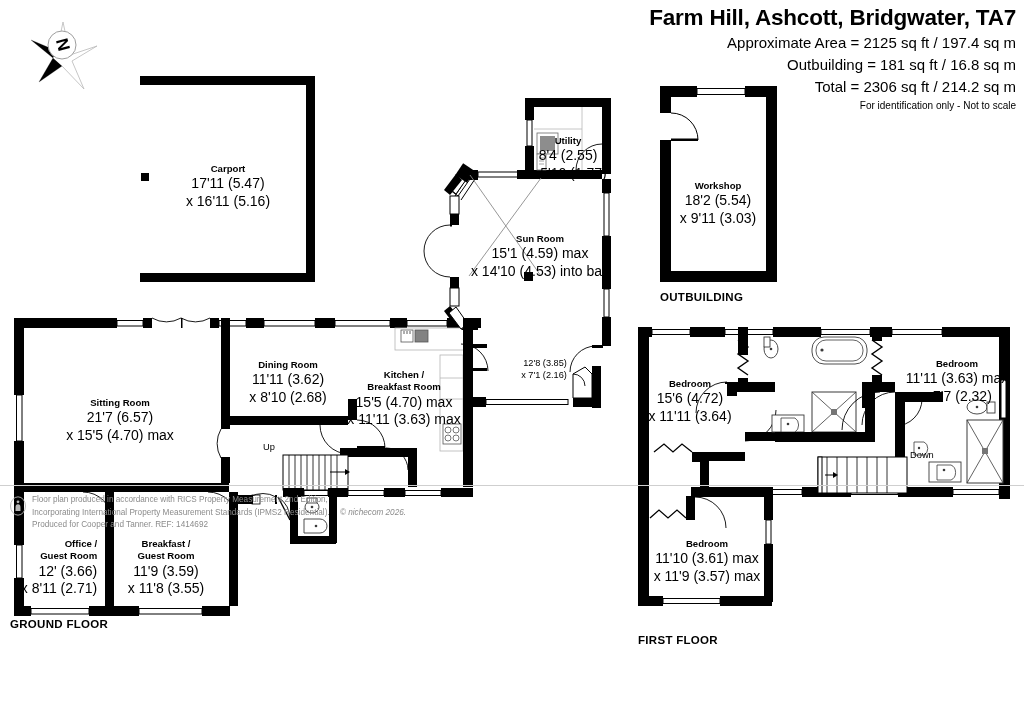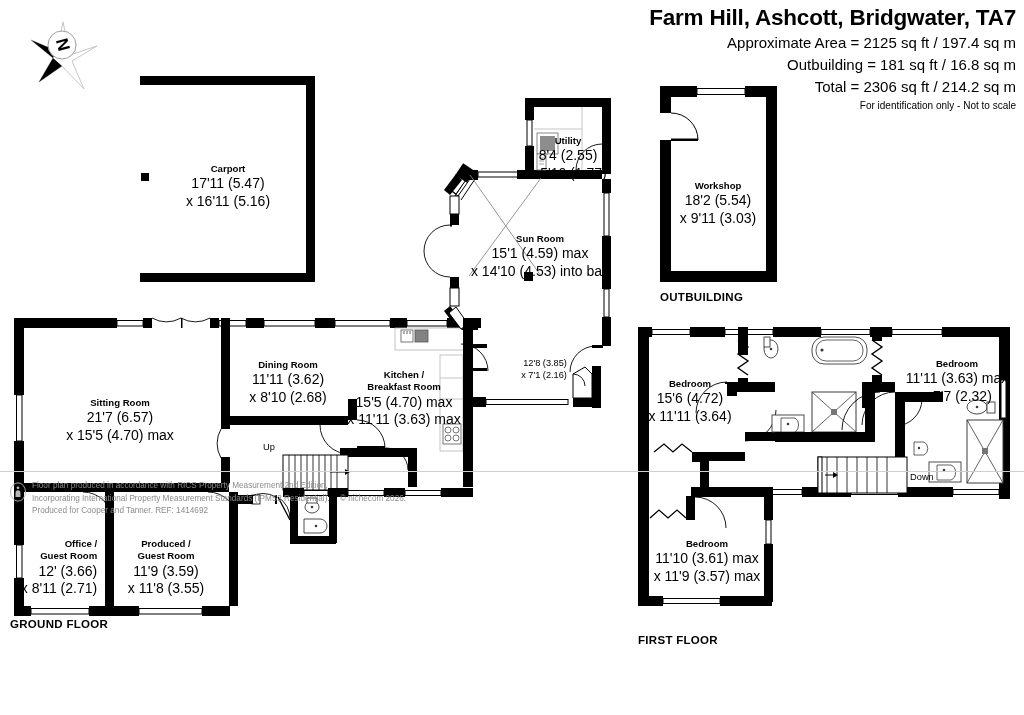--- a/index.html
+++ b/index.html
@@ -77,21 +77,21 @@
     position: absolute;
     font-size: 9.3px;
   }
   
   .footer {
     position: absolute;
     left: 0;
     bottom: 0;
     width: 1024px;
     border-top: 1px solid #cfcfcf;
-    padding-top: 14px;
+    padding-top: 0;
     height: 46px;
   }
   .footer-text {
     position: absolute;
     left: 32px;
     top: 8px;
     font-size: 8.2px;
     line-height: 1.55;
     color: #8b8b8b;
   }
@@ -556,21 +556,21 @@
   </div>
 
   <div class="room" style="left:59px; top:538px;text-align:right;">
     <div class="nm">Office /</div>
     <div class="nm">Guest Room</div>
     <div class="dm">12' (3.66)</div>
     <div class="dm">x 8'11 (2.71)</div>
   </div>
 
   <div class="room" style="left:166px; top:538px;">
-    <div class="nm">Produced /</div>
+    <div class="nm">Breakfast /</div>
     <div class="nm">Guest Room</div>
     <div class="dm">11'9 (3.59)</div>
     <div class="dm">x 11'8 (3.55)</div>
   </div>
 
   <div class="room" style="left:690px; top:378px;">
     <div class="nm">Bedroom</div>
     <div class="dm">15'6 (4.72)</div>
     <div class="dm">x 11'11 (3.64)</div>
   </div>
@@ -581,35 +581,35 @@
     <div class="dm">x 7'7 (2.32)</div>
   </div>
 
   <div class="room" style="left:707px; top:538px;">
     <div class="nm">Bedroom</div>
     <div class="dm">11'10 (3.61) max</div>
     <div class="dm">x 11'9 (3.57) max</div>
   </div>
 
   <div class="stair-label" style="left:263px; top:442px;">Up</div>
-  <div class="stair-label" style="left:910px; top:472px;text-align:right;">Down</div>
+  <div class="stair-label" style="left:910px; top:450px;text-align:right;">Down</div>
 
   <div class="floor-label" style="left:10px; top:618px;">GROUND FLOOR</div>
   <div class="floor-label" style="left:638px; top:634px;">FIRST FLOOR</div>
   <div class="floor-label" style="left:660px; top:291px;">OUTBUILDING</div>
 
   <div class="footer">
     <svg class="footer-icon" viewBox="0 0 24 24">
       <ellipse cx="12" cy="12" rx="9" ry="11" fill="none" stroke="#b5b5b5" stroke-width="1.1"></ellipse>
       <circle cx="12" cy="7" r="1.7" fill="#b5b5b5"></circle>
       <path d="M12 10 C9.5 10 9 12 9 14 L9 18 L15 18 L15 14 C15 12 14.5 10 12 10 Z" fill="#b5b5b5"></path>
     </svg>
     <div class="footer-text">
       <div>Floor plan produced in accordance with RICS Property Measurement 2nd Edition,</div>
       <div>
         <span>Incorporating International Property Measurement Standards (IPMS2 Residential).</span>
-        <span style="margin-left:8px;">© nichecom 2026.</span>
+        <span style="margin-left:8px;font-style:italic;">© nichecom 2026.</span>
       </div>
       <div>Produced for Cooper and Tanner.    REF: 1414692</div>
     </div>
   </div>
 
 </div>
 
 </body></html>

